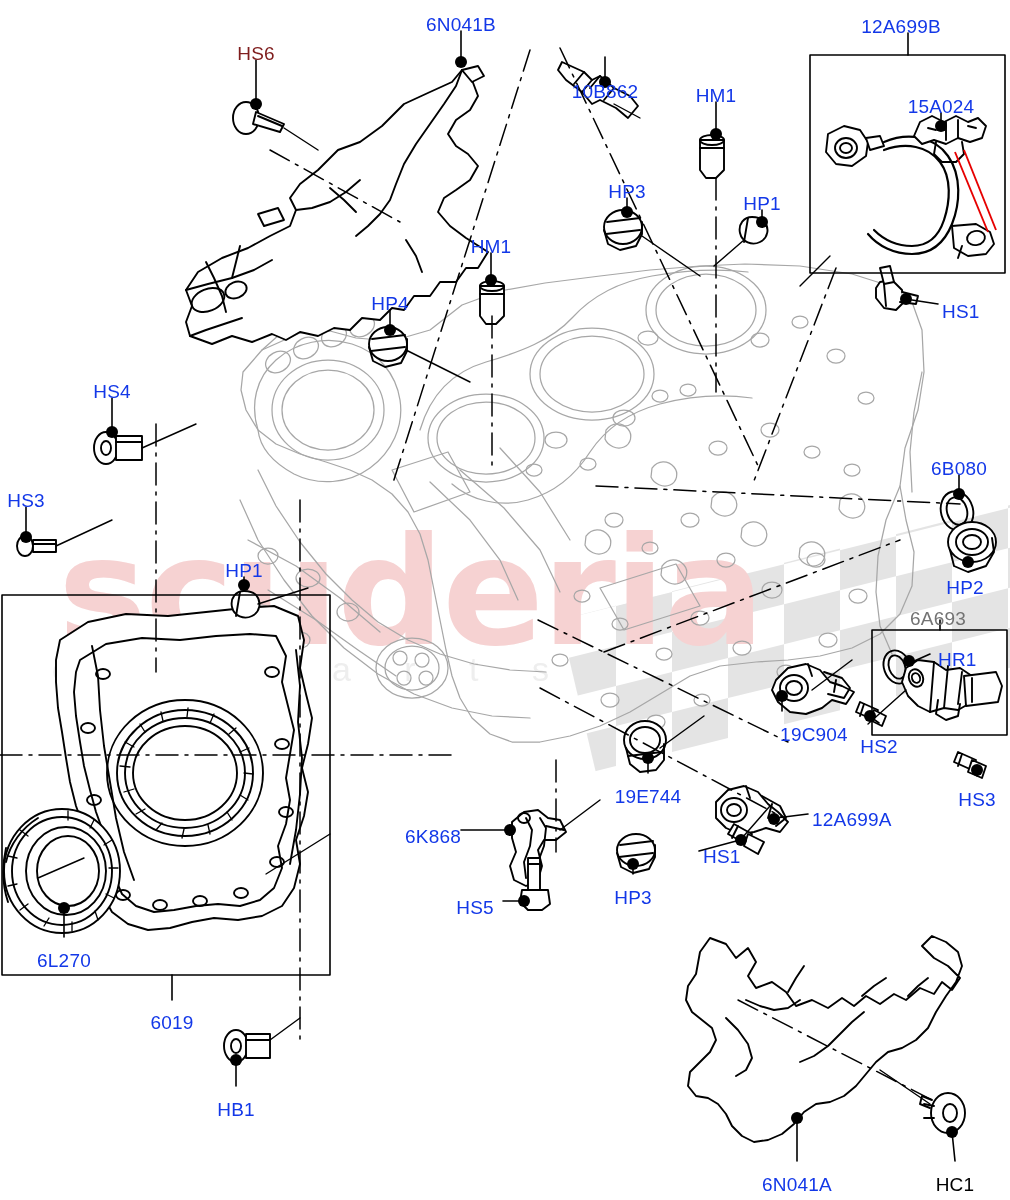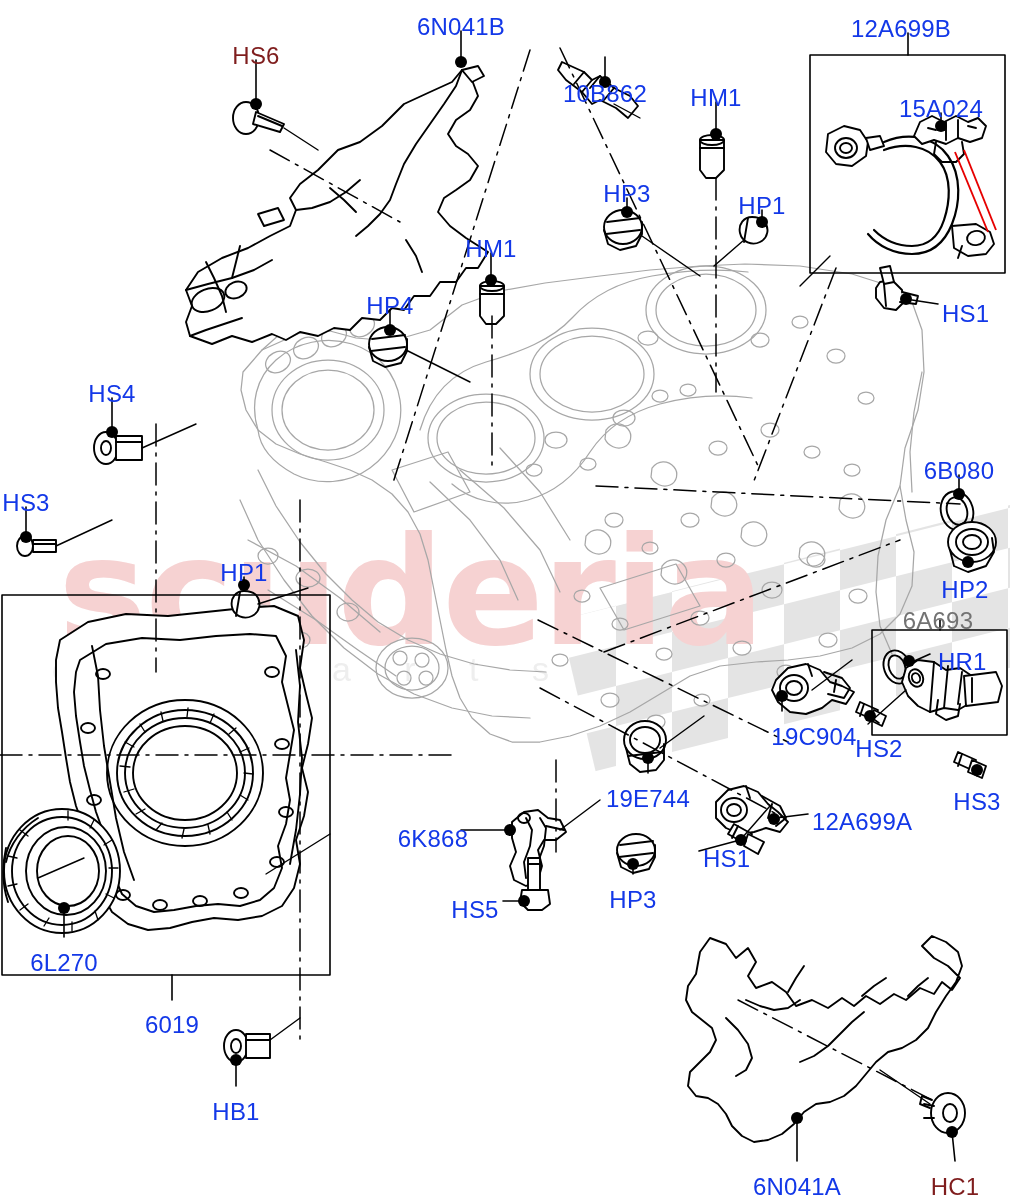--- a/index.html
+++ b/index.html
@@ -9,21 +9,21 @@
     position:relative;
     width:1010px;height:1200px;
     background:#ffffff;
     overflow:hidden;
   }
   #sheet svg.layer{position:absolute;left:0;top:0;width:1010px;height:1200px;}
   .lbl{
     position:absolute;
     color:#1338e8;
     font-family:"Liberation Sans",sans-serif;
-    font-size:24px;
+    font-size:19px;
     font-weight:400;
     letter-spacing:0.2px;
     white-space:nowrap;
     line-height:1;
     user-select:none;
   }
   .lbl.c{transform:translateX(-50%);}
   .wm-text{
     position:absolute;
     user-select:none;
@@ -697,16 +697,16 @@
       <div class="lbl c" style="left: 648px; top: 787px; color: rgb(19, 56, 232);">19E744</div>
       <div class="lbl" style="left: 812px; top: 810px; color: rgb(19, 56, 232);">12A699A</div>
       <div class="lbl" style="left: 703px; top: 847px; color: rgb(19, 56, 232);">HS1</div>
       <div class="lbl c" style="left: 433px; top: 827px; color: rgb(19, 56, 232);">6K868</div>
       <div class="lbl c" style="left: 633px; top: 888px; color: rgb(19, 56, 232);">HP3</div>
       <div class="lbl c" style="left: 475px; top: 898px; color: rgb(19, 56, 232);">HS5</div>
       <div class="lbl c" style="left: 64px; top: 951px; color: rgb(19, 56, 232);">6L270</div>
       <div class="lbl c" style="left: 172px; top: 1013px; color: rgb(19, 56, 232);">6019</div>
       <div class="lbl c" style="left: 236px; top: 1100px; color: rgb(19, 56, 232);">HB1</div>
       <div class="lbl c" style="left: 797px; top: 1175px; color: rgb(19, 56, 232);">6N041A</div>
-      <div class="lbl c" style="left: 955px; top: 1175px; color: #7f1d1d;">HC1</div>
+      <div class="lbl c" style="left: 955px; top: 1175px; color: #000000;">HC1</div>
     </div>
 
 </div>
 
 </body></html>

